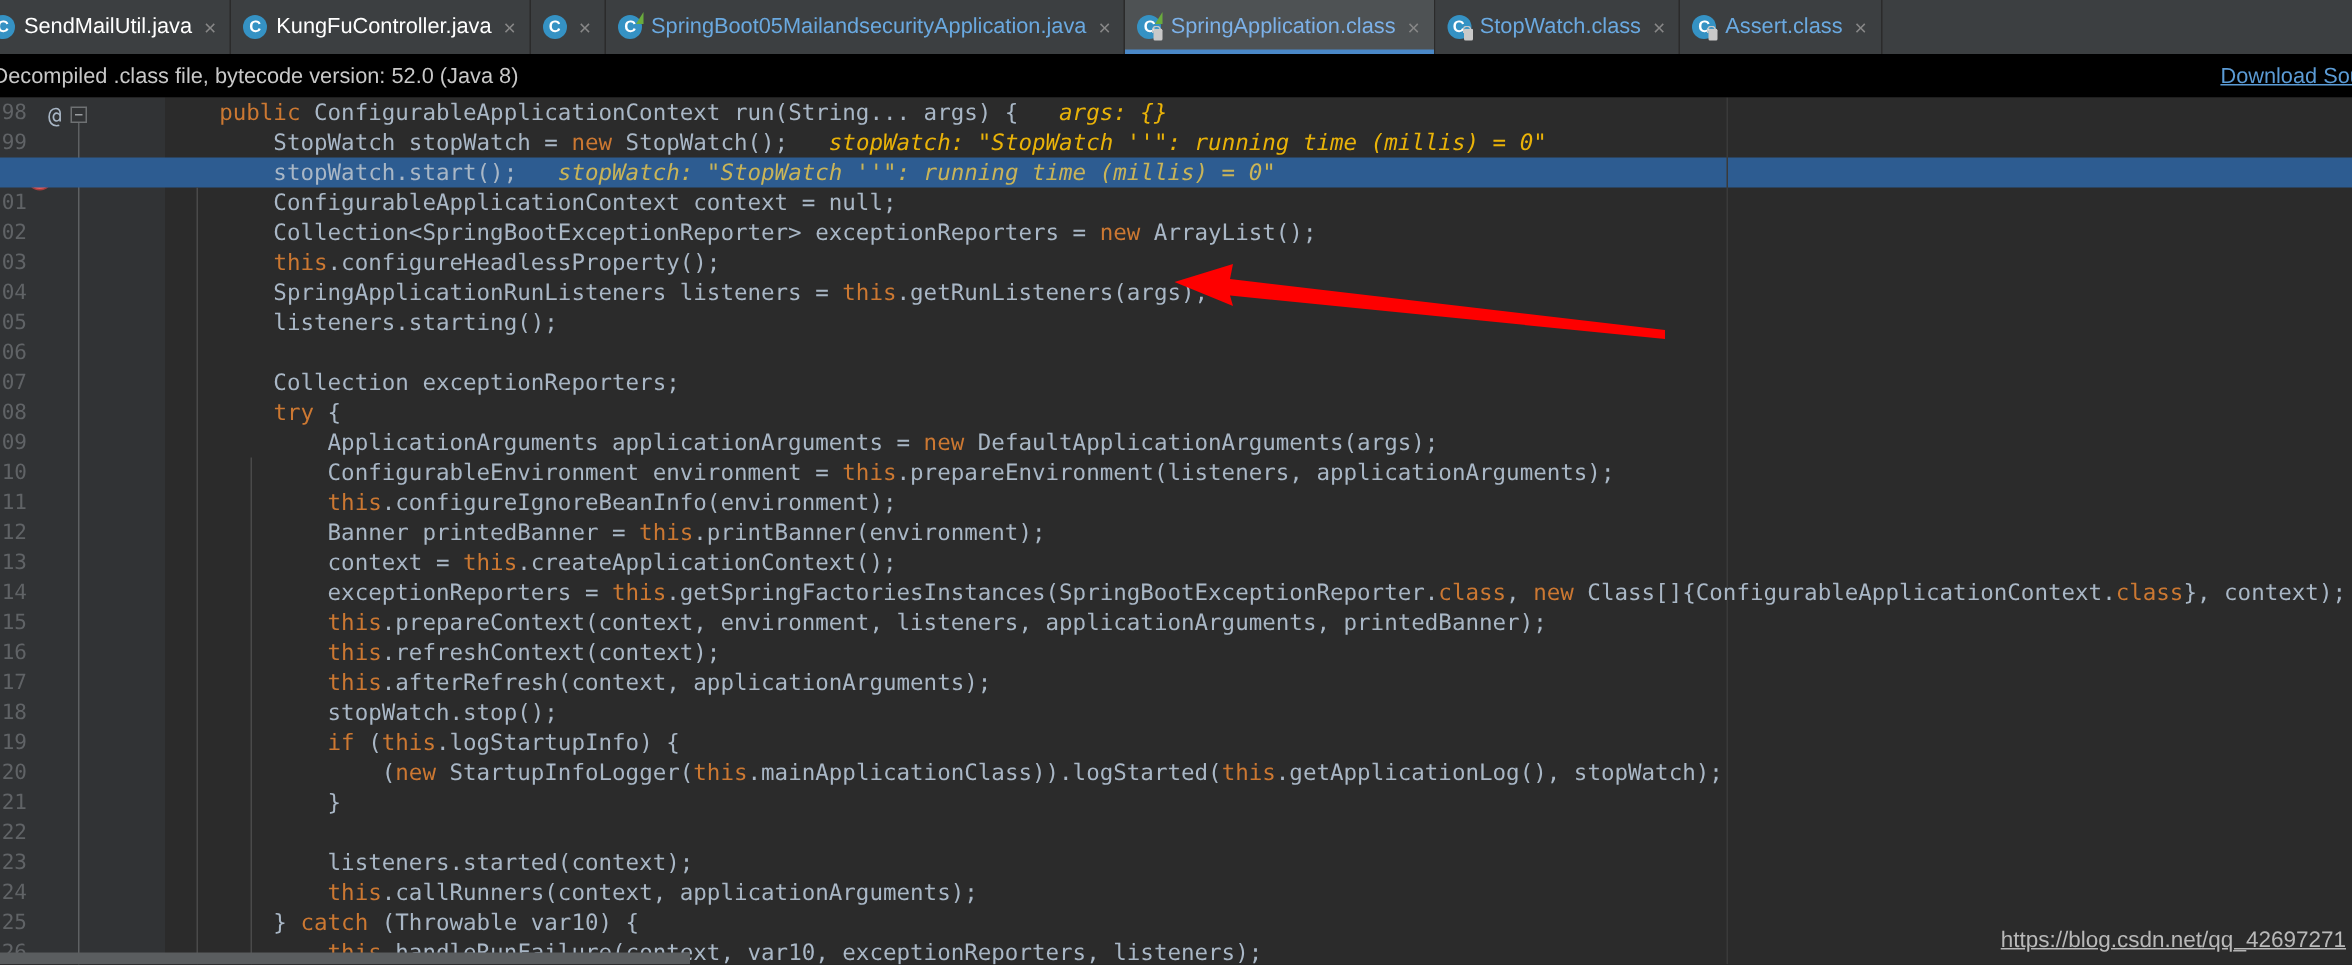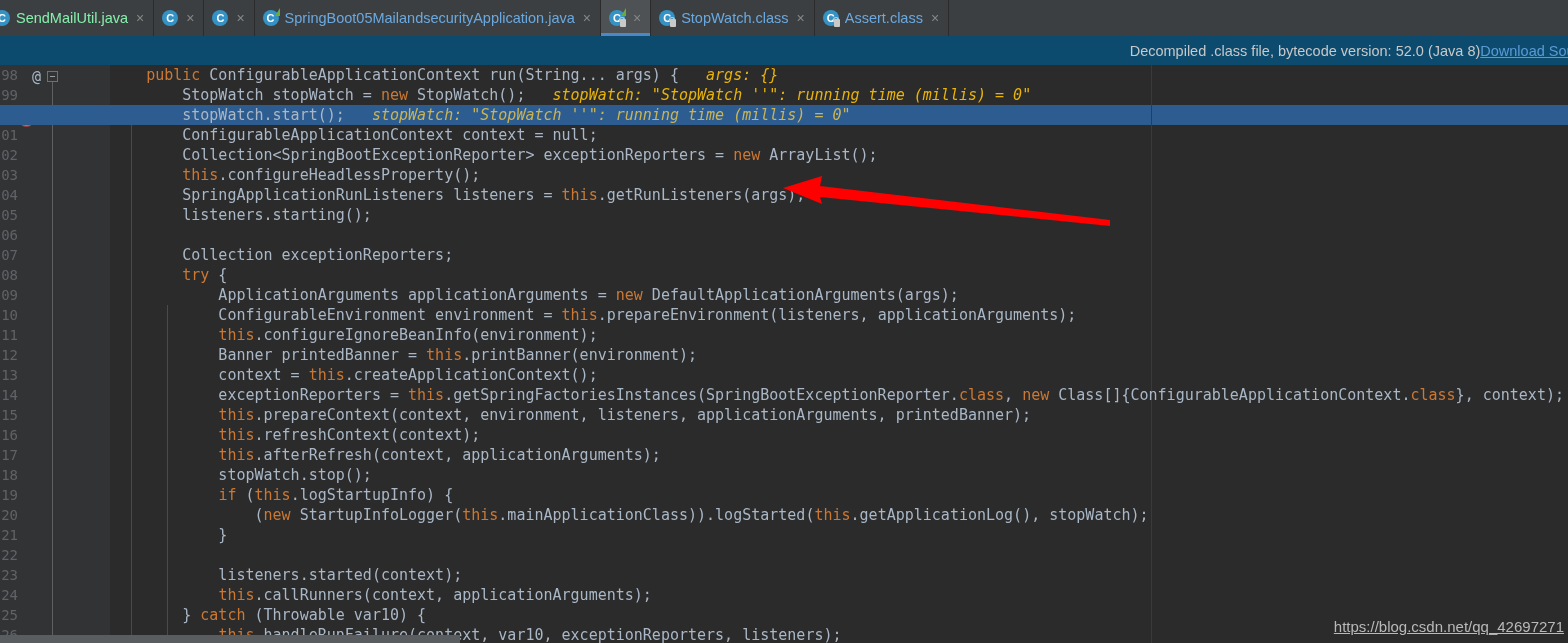--- a/index.html
+++ b/index.html
@@ -33,21 +33,21 @@
     color: #bbbbbb;
     height: 36px;
     box-sizing: border-box;
   }
   .tab.active { background: #4e5254; }
   .tab.active::after {
     content: ""; position: absolute; left: 0; right: 0; bottom: 0;
     height: 3px; background: #4a88c7;
   }
   .tab .tlabel { line-height: 36px; }
-  .tab.java .tlabel { color: #86efac; }
+  .tab.java .tlabel { color: #ffffff; }
   .tab.clazz .tlabel { color: #6aa9e0; }
   .tab.active .tlabel { color: #7cb1e8; }
   .tab .tclose {
     font-family: "Liberation Sans", sans-serif;
     font-size: 14px; color: #878787; margin-left: 2px;
   }
   .ficon { width: 16px; height: 16px; position: relative; flex: 0 0 16px; }
   .ficon .disc {
     position: absolute; left: 0; top: 0; width: 16px; height: 16px;
     border-radius: 50%; background: #3592c4;
@@ -73,22 +73,22 @@
   .ficon .lockarc {
     position: absolute; right: 0px; bottom: 4px;
     width: 4px; height: 4px;
     border: 1.5px solid #c9c9c9; border-bottom: none;
     border-radius: 3px 3px 0 0;
   }
 
   
   .banner {
     position: absolute; top: 36px; left: 0; width: 1568px; height: 29px;
-    background: #0c4a6e;
-    display: flex; align-items: center; justify-content: flex-end;
+    background: #000000;
+    display: flex; align-items: center; justify-content: space-between;
     box-sizing: border-box;
     padding: 0 2px 0 0;
     font-family: "Liberation Sans", sans-serif;
     font-size: 14.5px;
     color: #c8c8c8;
     overflow: hidden;
   }
   .banner .btext { margin-left: -5px; white-space: nowrap; }
   .banner .blink {
     color: #5b9bd5; text-decoration: underline; white-space: nowrap;
@@ -217,20 +217,21 @@
           <span class="letter">C</span>
         </span>
       <span class="tlabel">SendMailUtil.java</span>
       <span class="tclose">×</span>
     </div>
     <div class="tab java">
       <span class="ficon">
           <span class="disc"></span>
           <span class="letter">C</span>
         </span>
+      <span class="tlabel">KungFuController.java</span>
       <span class="tclose">×</span>
     </div>
     <div class="tab java">
       <span class="ficon">
           <span class="disc"></span>
           <span class="letter">C</span>
         </span>
       <span class="tclose">×</span>
     </div>
     <div class="tab clazz">
@@ -243,20 +244,21 @@
       <span class="tclose">×</span>
     </div>
     <div class="tab clazz active">
       <span class="ficon">
           <span class="disc"></span>
           <span class="letter">C</span>
           <span class="spr"></span>
           <span class="lockarc"></span>
           <span class="lock"></span>
         </span>
+      <span class="tlabel">SpringApplication.class</span>
       <span class="tclose">×</span>
     </div>
     <div class="tab clazz">
       <span class="ficon">
           <span class="disc"></span>
           <span class="letter">C</span>
           <span class="lockarc"></span>
           <span class="lock"></span>
         </span>
       <span class="tlabel">StopWatch.class</span>

